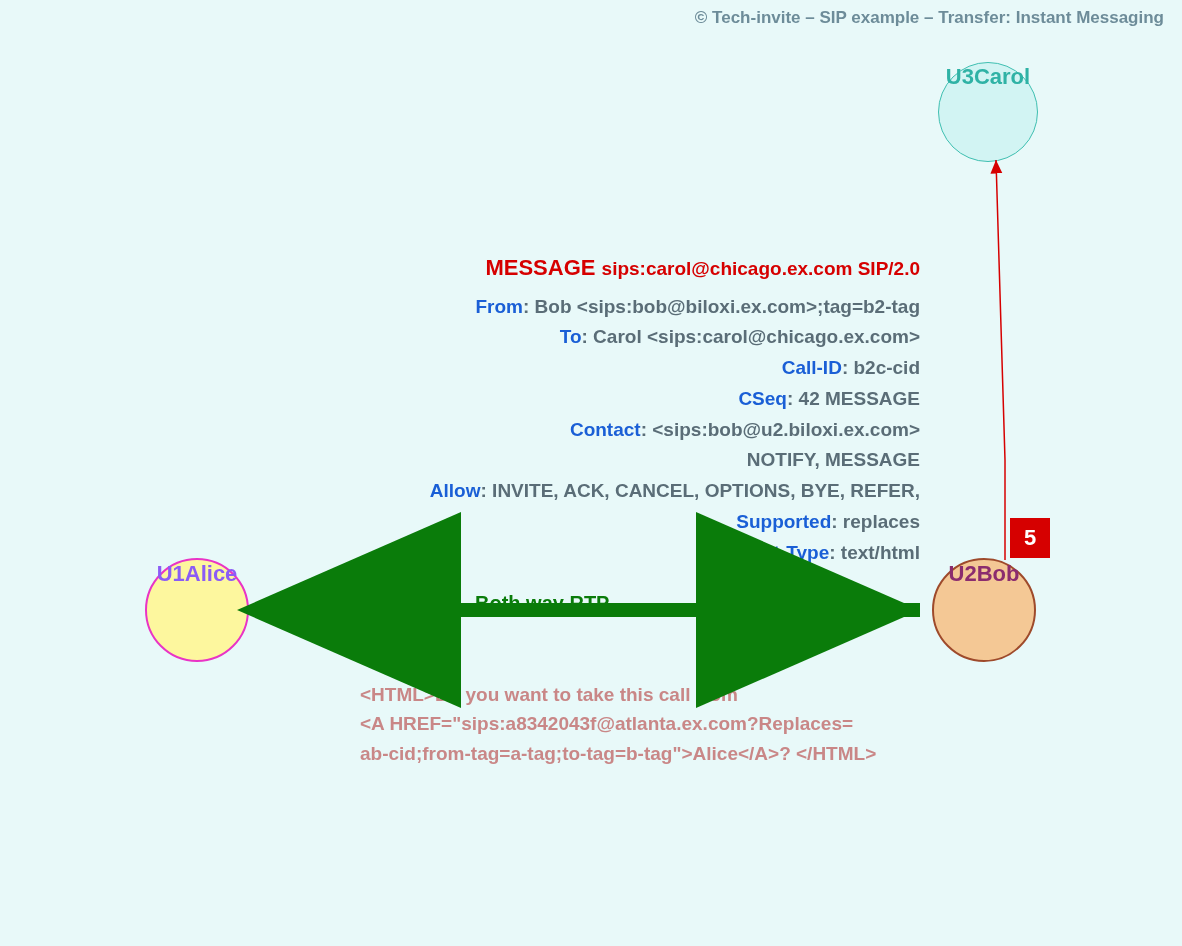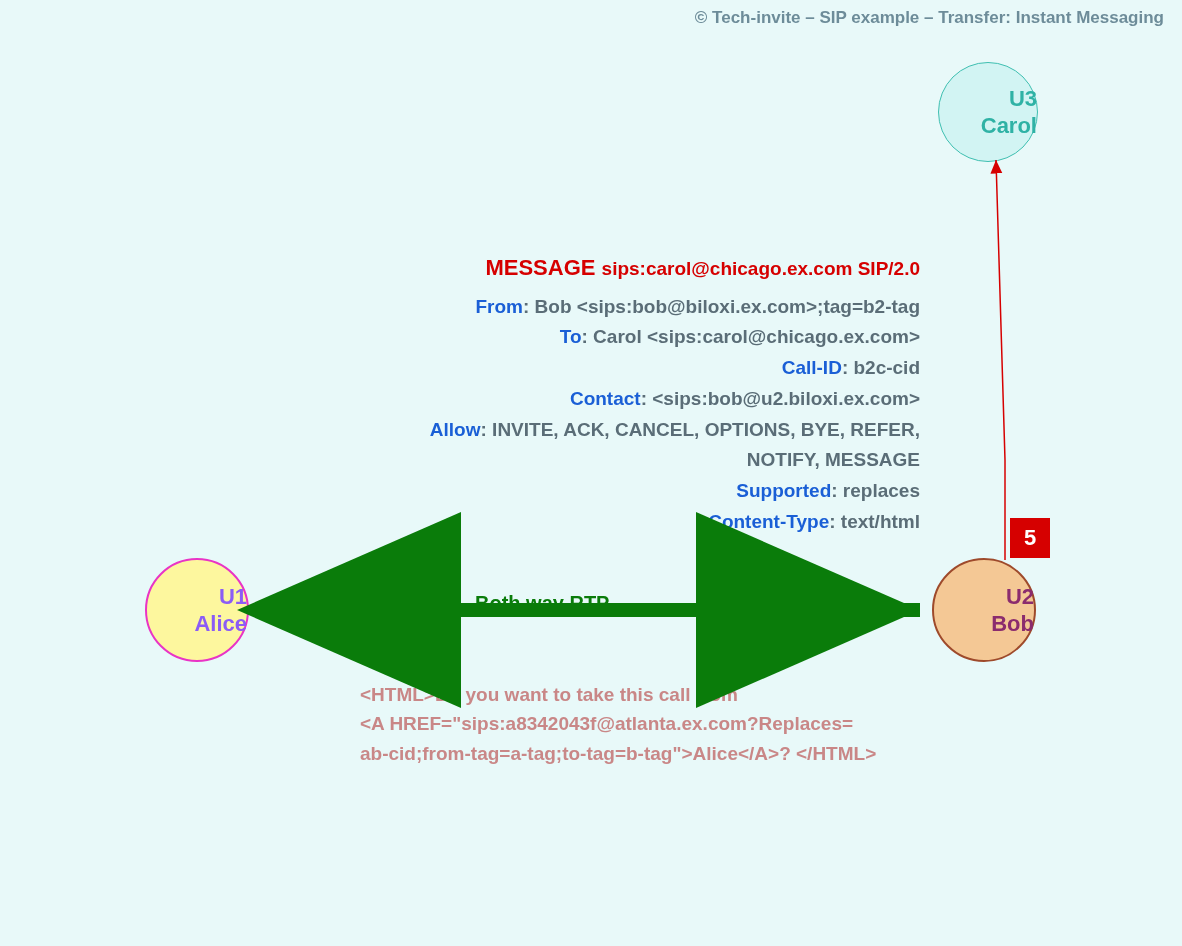--- a/index.html
+++ b/index.html
@@ -19,22 +19,22 @@
     text-align: center;
     color: #6d8c99;
     font-size: 17px;
     font-weight: bold;
   }
   .header .page { margin-top: 4px; }
   .node {
     position: absolute;
     border-radius: 50%;
     display: flex;
-    flex-direction: column;
-    align-items: flex-end;
+    flex-direction: row;
+    align-items: flex-start;
     justify-content: center;
     font-size: 22px;
     font-weight: bold;
     line-height: 1.25;
     box-sizing: border-box;
   }
   .node-u3 {
     top: 62px;
     left: 938px;
     width: 100px;
@@ -156,23 +156,24 @@
 <div class="rtp-label">Both way RTP</div>
 
 <div class="msg-block">
   <div class="title">
     <span>MESSAGE</span>
     <span class="uri">sips:carol@chicago.ex.com SIP/2.0</span>
   </div>
   <div class="hdr"><span class="hname">From</span><span class="hval">: Bob &lt;sips:bob@biloxi.ex.com&gt;;tag=b2-tag</span></div>
   <div class="hdr"><span class="hname">To</span><span class="hval">: Carol &lt;sips:carol@chicago.ex.com&gt;</span></div>
   <div class="hdr"><span class="hname">Call-ID</span><span class="hval">: b2c-cid</span></div>
+  <div class="hdr"><span class="hname">CSeq</span><span class="hval">: 42 MESSAGE</span></div>
   <div class="hdr"><span class="hname">Contact</span><span class="hval">: &lt;sips:bob@u2.biloxi.ex.com&gt;</span></div>
+  <div class="hdr indent"><span class="hval">NOTIFY, MESSAGE</span></div>
   <div class="hdr"><span class="hname">Allow</span><span class="hval">: INVITE, ACK, CANCEL, OPTIONS, BYE, REFER,</span></div>
-  <div class="hdr indent"><span class="hval">NOTIFY, MESSAGE</span></div>
   <div class="hdr"><span class="hname">Supported</span><span class="hval">: replaces</span></div>
   <div class="hdr"><span class="hname">Content-Type</span><span class="hval">: text/html</span></div>
 </div>
 
 <div class="body-block">
   <div>&lt;HTML&gt;Do you want to take this call from</div>
   <div>&lt;A HREF="sips:a8342043f@atlanta.ex.com?Replaces=</div>
   <div> ab-cid;from-tag=a-tag;to-tag=b-tag"&gt;Alice&lt;/A&gt;? &lt;/HTML&gt;</div>
 </div>
 

